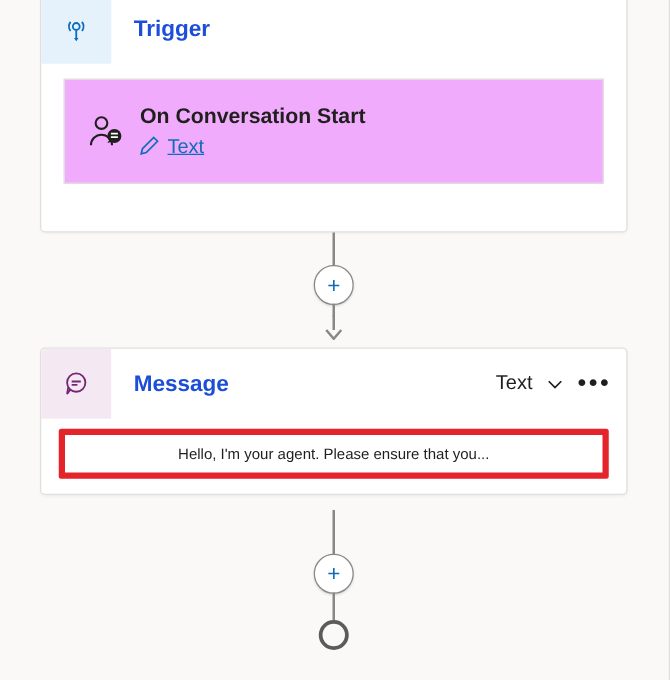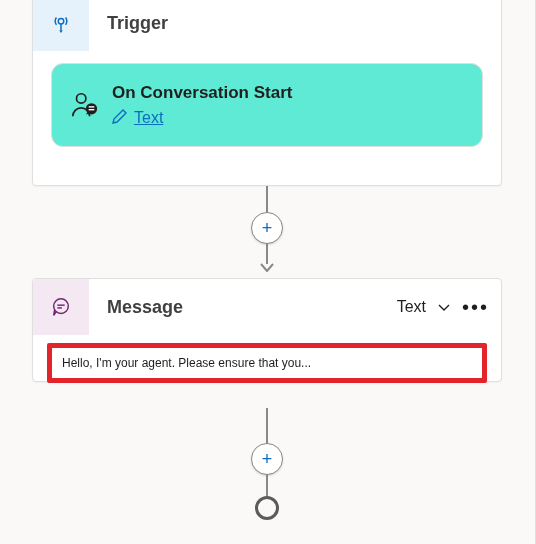--- a/index.html
+++ b/index.html
@@ -47,29 +47,29 @@
     align-items: center;
     justify-content: center;
     border-top-left-radius: 4px;
   }
   .trigger-icon-box { background: #e6f2fb; }
   .message-icon-box { background: #f4e9f3; }
   .node-title {
     font-size: 18px;
     font-weight: 600;
     margin-left: 18px;
-    color: #404040;
+    color: #1d4ed8;
   }
   
   #trigger-node { top: -6px; height: 192px; }
   .inner-card {
     margin: 12px 18px 18px 18px;
     border: 1px solid #e1dfdd;
-    border-radius: 12px;
-    background: #5eead4;
+    border-radius: 0;
+    background: #f0abfc;
     display: flex;
     align-items: center;
     height: 84px;
     padding: 0 14px;
   }
   .person-icon { width: 36px; display:flex; justify-content:center; }
   .inner-text-col { margin-left: 10px; display:flex; flex-direction:column; }
   .inner-title { font-size: 17px; font-weight: 600; line-height: 22px; }
   .edit-row { display:flex; align-items:center; gap:6px; margin-top:4px; }
   .edit-link {
@@ -99,21 +99,21 @@
     background: #ffffff;
     border: 1px solid #8a8886;
     display: flex; align-items: center; justify-content: center;
     cursor: pointer;
     box-shadow: 0 1px 2px rgba(0,0,0,0.15);
     left: 251px;
   }
   #plus1 { top: 212px; }
   .plus-glyph { color: #0f6cbd; font-size: 18px; font-weight: 400; line-height: 1; }
   
-  #message-node { top: 278px; height: 104px; }
+  #message-node { top: 278px; height: 118px; text-align: center; }
   .msg-header { justify-content: space-between; padding-right: 12px; }
   .msg-left { display:flex; align-items:center; }
   .msg-right { display:flex; align-items:center; gap:10px; }
   .text-label { font-size: 16px; color: #201f1e; }
   .chevron { display:flex; align-items:center; cursor:pointer; }
   .dots { font-size: 20px; letter-spacing: 2px; cursor:pointer; line-height:1; color:#201f1e; }
   .msg-body-wrap {
     margin: 8px 14px 14px 14px;
   }
   .highlight-box {

